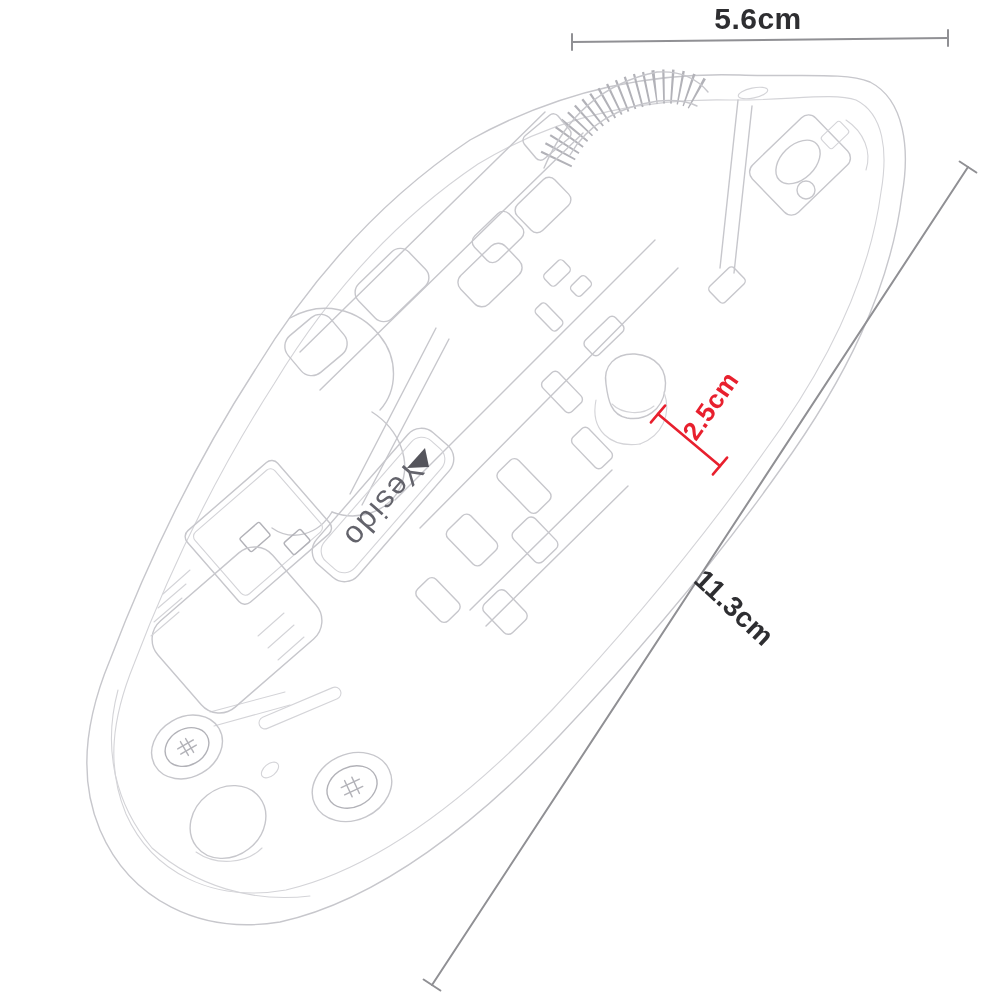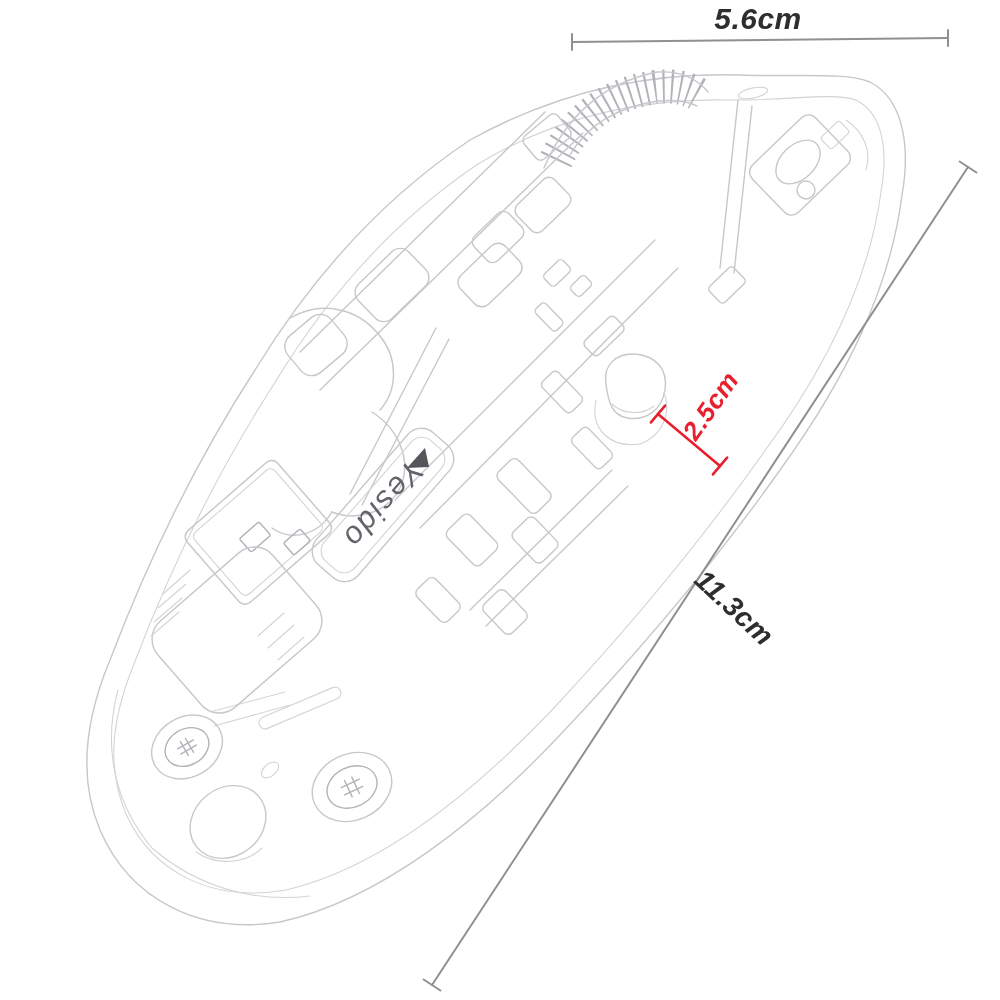--- a/index.html
+++ b/index.html
@@ -1,20 +1,20 @@
 <!DOCTYPE html>
 <html style="--accent-red: #e8202e; --dimension-line: #909094; --sketch-line: #c7c7cc; --sketch-line-soft: #d4d4d8; --sketch-line-dark: #b2b2b8; --text-dark: #2e2e31; --brand-text: #63636b; --brand-triangle: #55555c;"><head>
 <meta charset="utf-8">
 <style>
   html,body{margin:0;padding:0;}
   body{
     width:1000px;height:1000px;position:relative;background:#ffffff;
     font-family:"Liberation Sans", sans-serif;overflow:hidden;
   }
-  .stage{position:absolute;inset:0;width:1000px;height:748px;font-style:italic;}
+  .stage{position:absolute;inset:0;width:1000px;height:748px;}
   svg{position:absolute;left:0;top:0;}
   
   .sk   {fill:none;stroke:var(--sketch-line,#c7c7cc);stroke-width:1.4;stroke-linecap:round;stroke-linejoin:round;}
   .sk2  {fill:none;stroke:var(--sketch-line-soft,#d4d4d8);stroke-width:1.1;stroke-linecap:round;stroke-linejoin:round;}
   .skd  {fill:none;stroke:var(--sketch-line-dark,#b2b2b8);stroke-width:1.4;stroke-linecap:round;stroke-linejoin:round;}
   .ribs {fill:none;stroke:var(--sketch-line-dark,#b2b2b8);stroke-width:34;stroke-dasharray:2 6.5;}
   .dim  {fill:none;stroke:var(--dimension-line,#909094);stroke-width:2;stroke-linecap:round;}
   .dimr {fill:none;stroke:var(--accent-red,#e8202e);stroke-width:2.6;stroke-linecap:round;}
   .tri  {fill:var(--brand-triangle,#55555c);stroke:none;}
   

